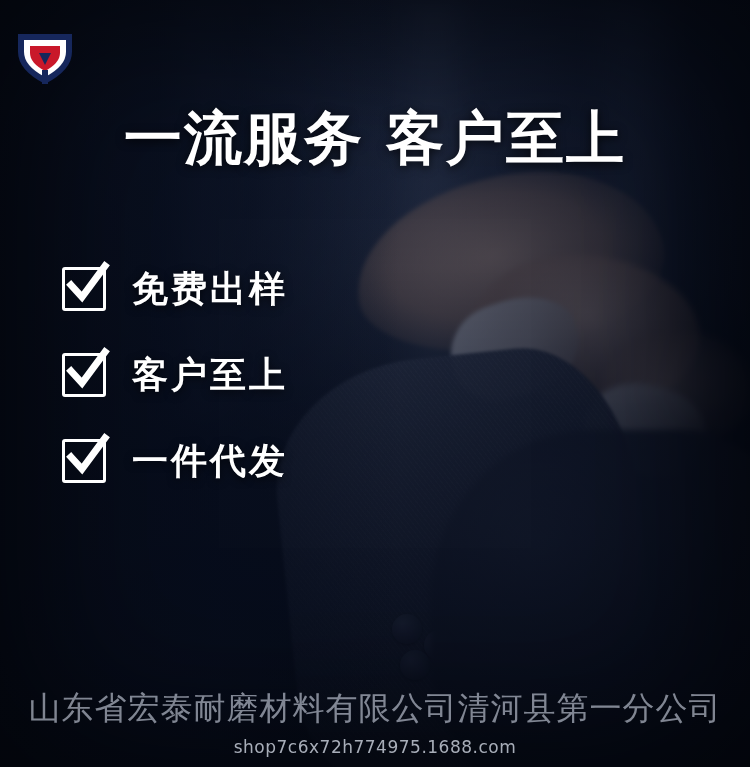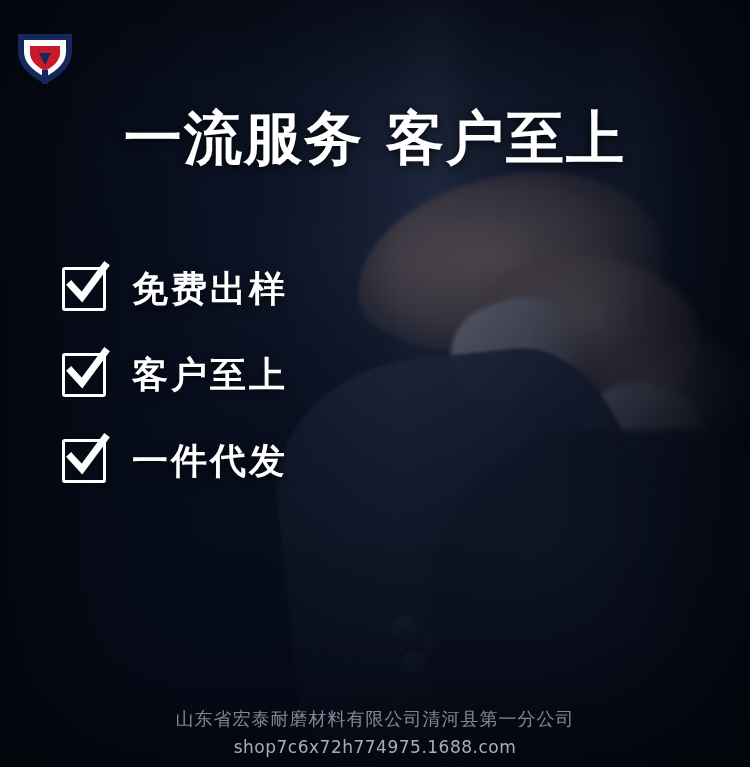--- a/index.html
+++ b/index.html
@@ -222,21 +222,21 @@
 
   
   .footer {
     position: absolute;
     left: 0; right: 0;
     bottom: 10px;
     text-align: center;
   }
   .company {
     color: rgba(205,212,226,0.62);
-    font-size: 18px;
+    font-size: 32px;
     letter-spacing: 1px;
     font-family: "DejaVu Sans", "Liberation Sans", sans-serif;
   }
   .shopcode {
     margin-top: 6px;
     color: rgba(214,220,232,0.78);
     font-size: 17px;
     letter-spacing: 0.5px;
     font-family: "DejaVu Sans", "Liberation Sans", sans-serif;
   }

